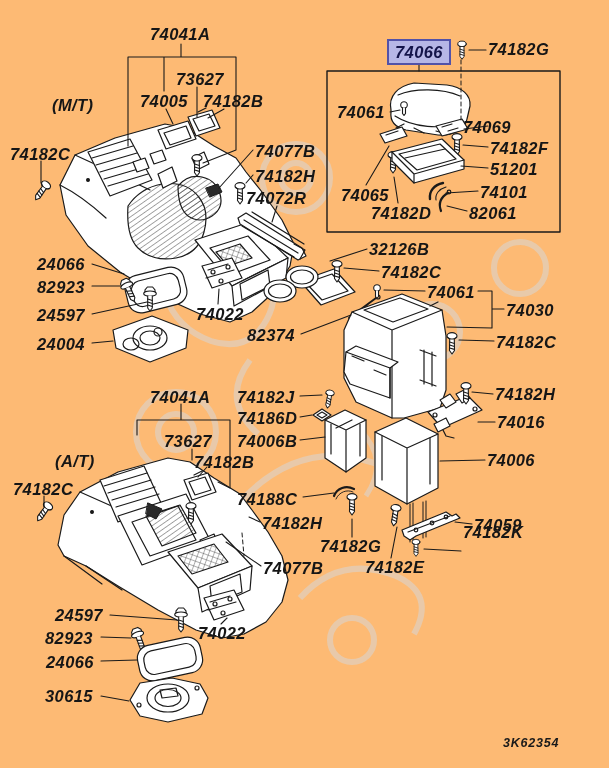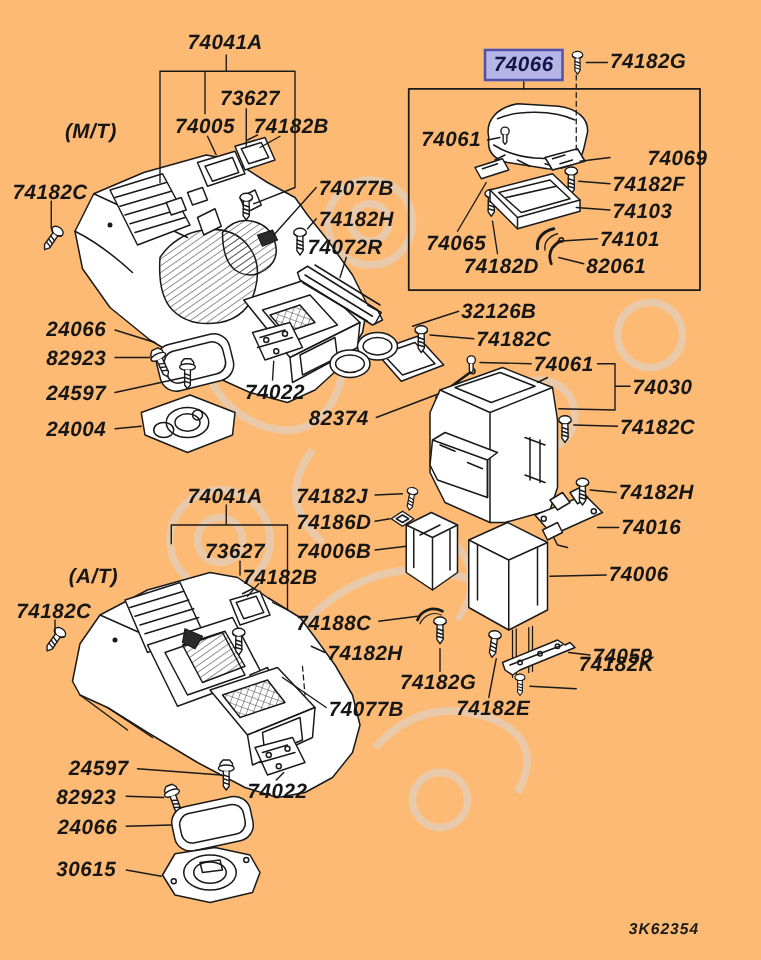--- a/index.html
+++ b/index.html
@@ -338,23 +338,23 @@
 <div class="lbl" style="left:203px;top:93px">74182B</div>
 <div class="lbl" style="left:52px;top:97px">(M/T)</div>
 <div class="lbl" style="left:10px;top:146px">74182C</div>
 <div class="lbl" style="left:255px;top:143px">74077B</div>
 <div class="lbl" style="left:255px;top:168px">74182H</div>
 <div class="lbl" style="left:246px;top:190px">74072R</div>
 
 <div class="lbl hl" style="left: 387px; top: 39px; background: rgb(182, 182, 230); border-color: rgb(82, 82, 168); color: rgb(20, 20, 74);">74066</div>
 <div class="lbl" style="left:488px;top:41px">74182G</div>
 <div class="lbl" style="left:337px;top:104px">74061</div>
-<div class="lbl" style="left:518px;top:119px">74069</div>
+<div class="lbl" style="left:463px;top:119px">74069</div>
 <div class="lbl" style="left:490px;top:140px">74182F</div>
-<div class="lbl" style="left:490px;top:161px">74103</div>
+<div class="lbl" style="left:490px;top:161px">51201</div>
 <div class="lbl" style="left:480px;top:184px">74101</div>
 <div class="lbl" style="left:469px;top:205px">82061</div>
 <div class="lbl" style="left:341px;top:187px">74065</div>
 <div class="lbl" style="left:371px;top:205px">74182D</div>
 
 <div class="lbl" style="left:369px;top:241px">32126B</div>
 <div class="lbl" style="left:381px;top:264px">74182C</div>
 <div class="lbl" style="left:37px;top:256px">24066</div>
 <div class="lbl" style="left:37px;top:279px">82923</div>
 <div class="lbl" style="left:37px;top:307px">24597</div>

